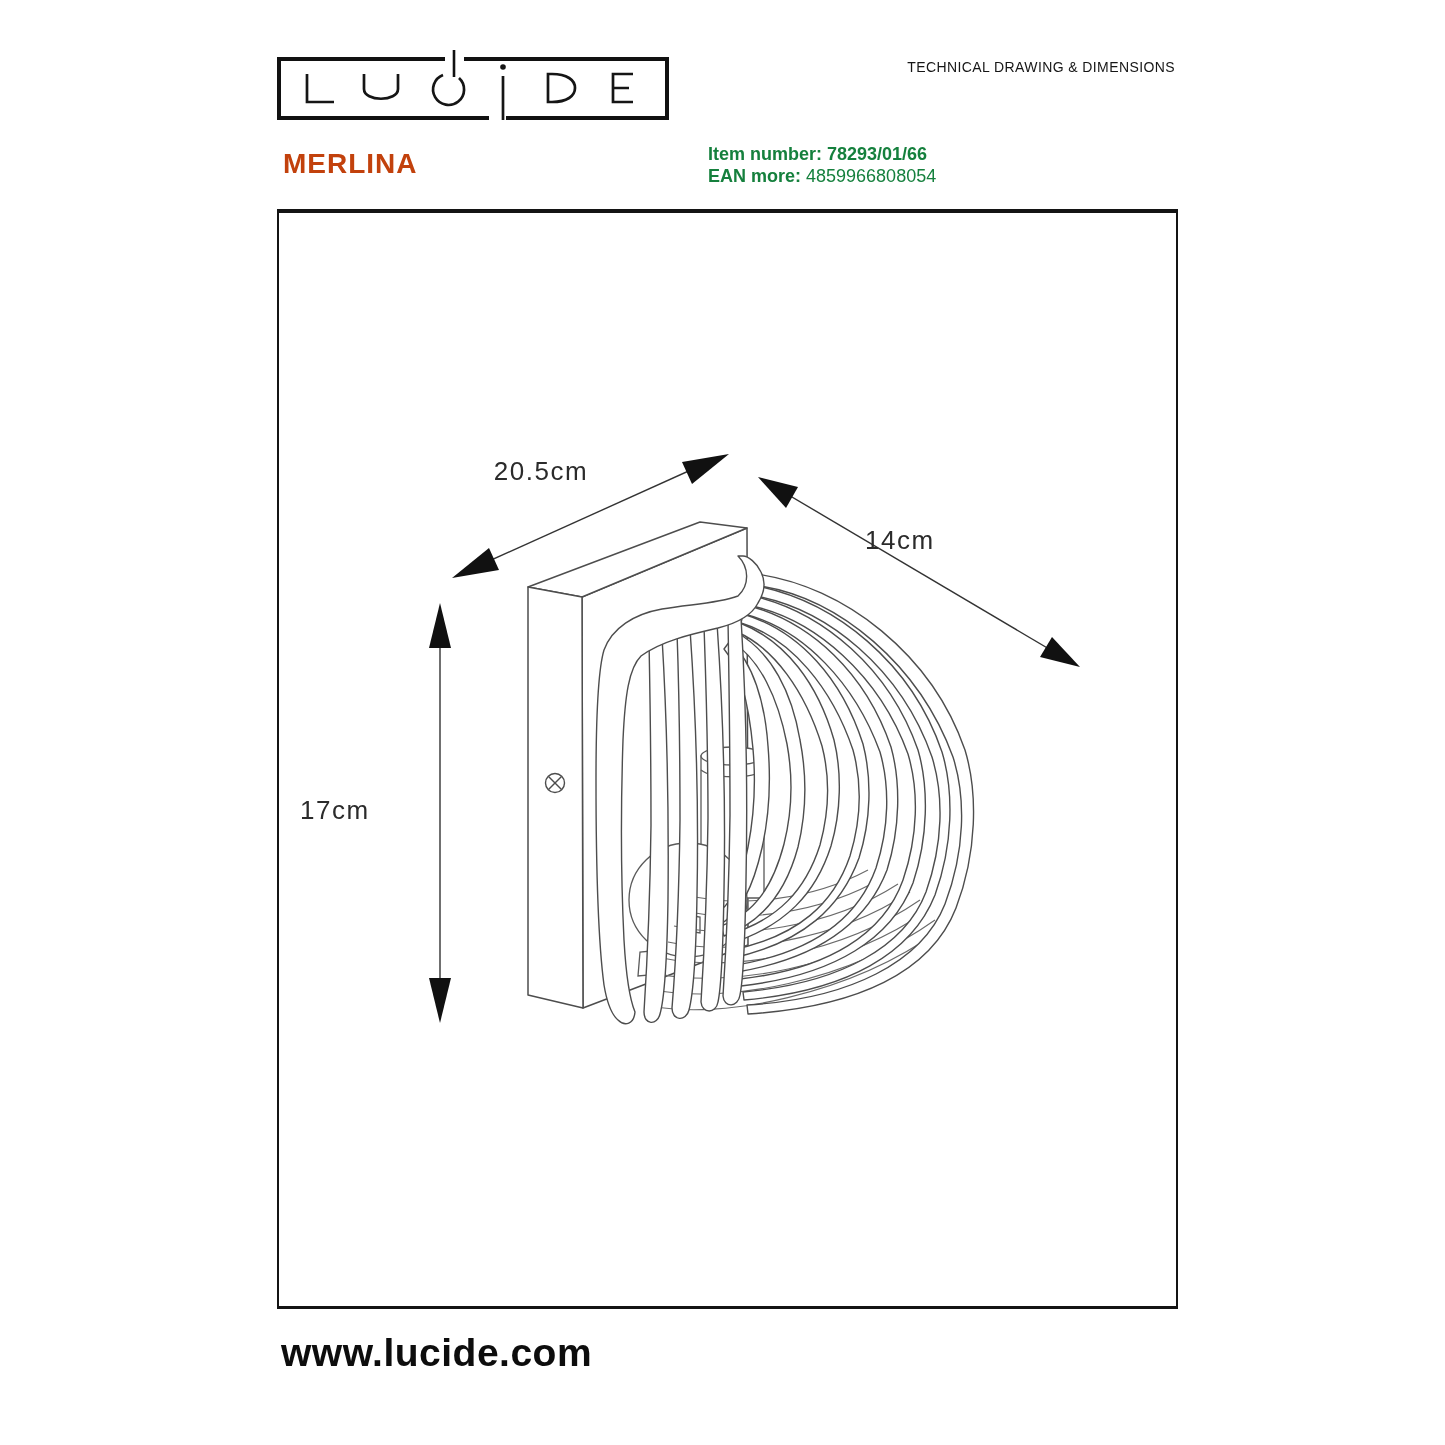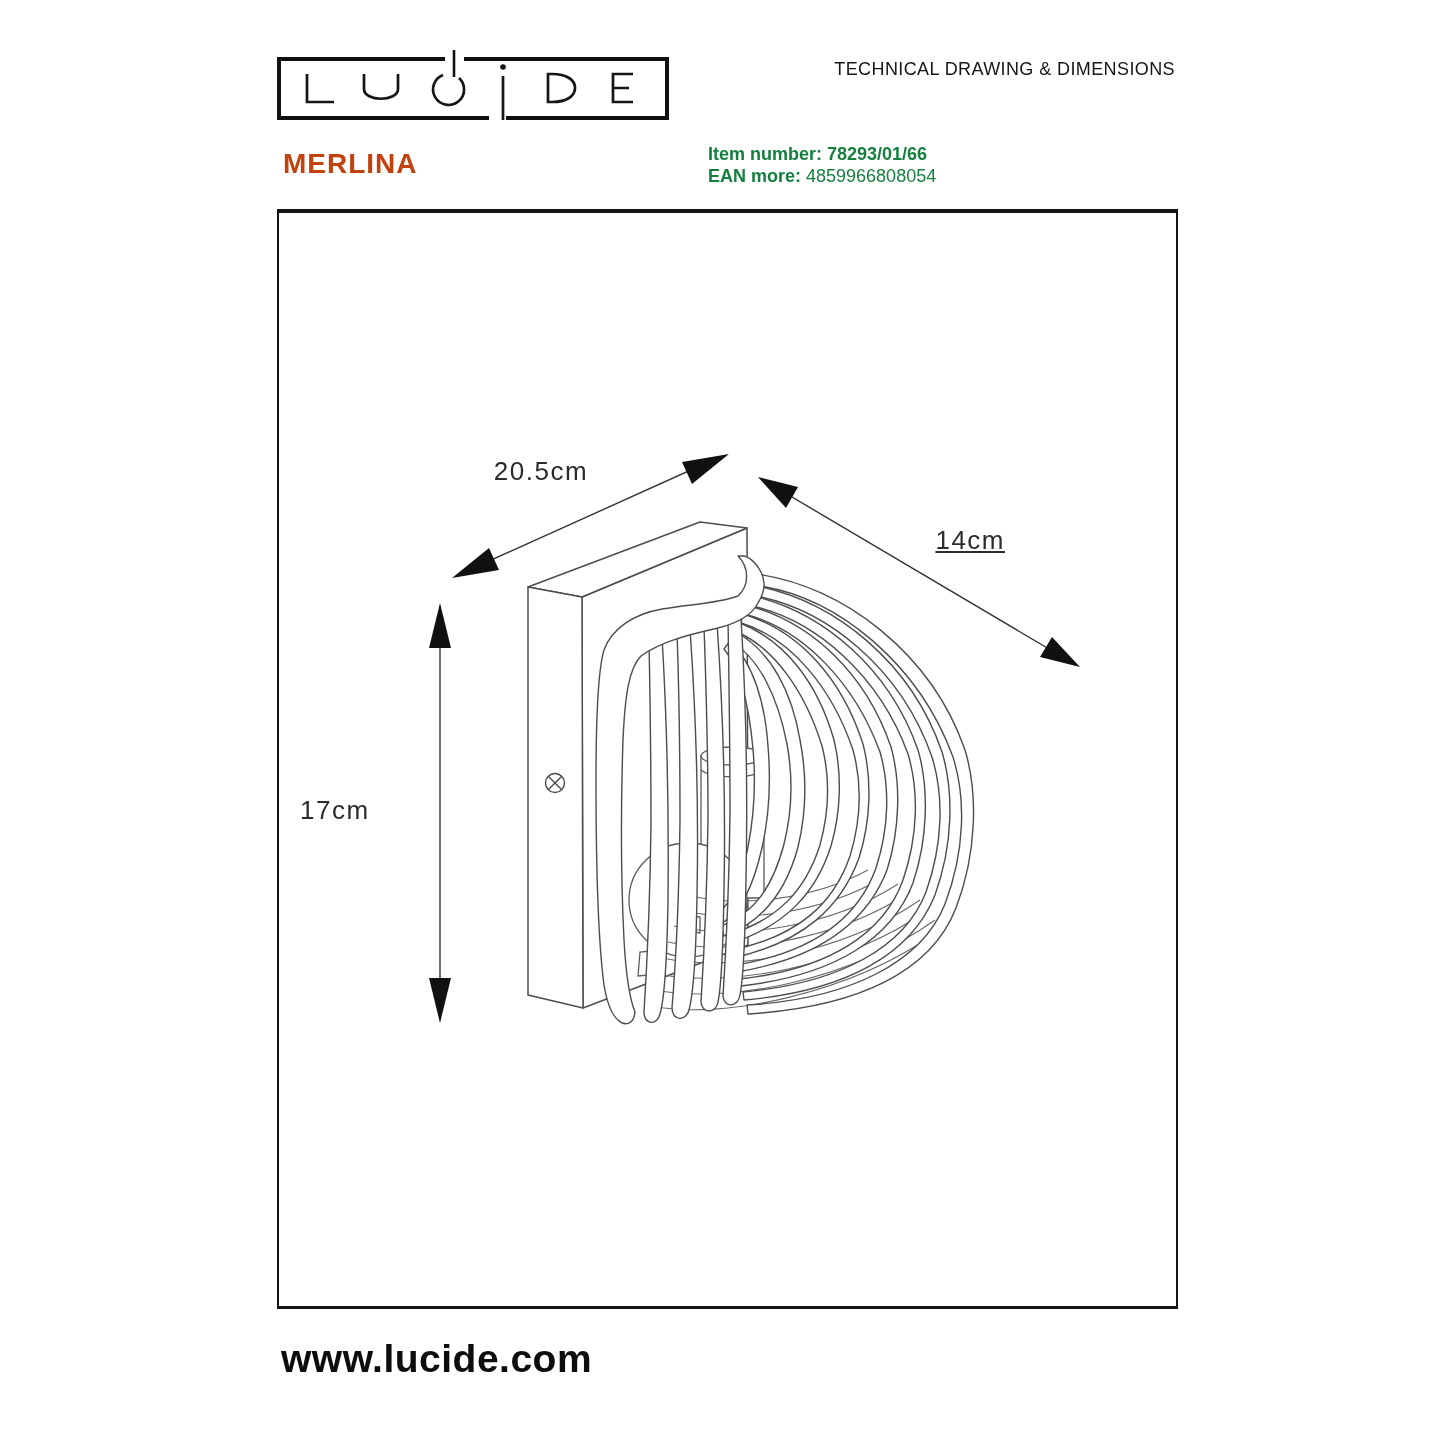--- a/index.html
+++ b/index.html
@@ -11,43 +11,43 @@
     color:#111;
     overflow:hidden;
   }
   .abs{position:absolute;}
   .product-name{
     left:283px;top:148px;
     font-size:28px;font-weight:bold;letter-spacing:1px;color:#c2410c;
   }
   .doc-title{
     left:790px;top:59px;width:385px;
-    text-align:right;font-size:18px;letter-spacing:0.4px;color:#161616;
+    text-align:right;font-size:14px;letter-spacing:0.4px;color:#161616;
   }
   .spec-block{left:708px;top:143px;font-size:18px;line-height:22px;color:#15803d;}
   .spec-row{white-space:nowrap;}
   .spec-label{font-weight:bold;}
   .spec-value-bold{font-weight:bold;}
   .spec-value{font-weight:normal;}
   .frame{
     left:277px;top:209px;width:897px;height:1093px;
     border-style:solid;border-color:#141414;
     border-width:4px 2px 3px 2px;
     background:#ffffff;
   }
   .drawing-svg{left:277px;top:209px;}
   .dim-label{
     font-size:26px;color:#2b2b2b;letter-spacing:1.5px;font-weight:normal;
   }
   .dim-width{left:470px;top:456px;width:142px;text-align:center;}
-  .dim-depth{left:865px;top:525px;width:140px;text-align:right;text-decoration:underline;}
+  .dim-depth{left:865px;top:525px;width:140px;text-align:left;}
   .dim-height{left:300px;top:795px;width:120px;text-align:left;}
   .footer{left:281px;top:1330px;color:#0d0d0d;}
   .footer-note{font-size:27px;font-weight:bold;letter-spacing:0.2px;}
-  .footer-site{font-size:39px;font-weight:bold;margin-top:7px;letter-spacing:0.5px;}
+  .footer-site{font-size:39px;font-weight:bold;margin-top:1px;letter-spacing:0.5px;}
   .logo-svg{left:270px;top:40px;}
 </style>
 </head>
 <body>
 
 <div class="page">
 
   <svg class="abs logo-svg" width="406" height="96" viewBox="270 40 406 96" role="img" aria-label="LUCIDE">
     <g>
       <rect x="279" y="59" width="388" height="59" fill="none" stroke="#111" stroke-width="4"></rect>

